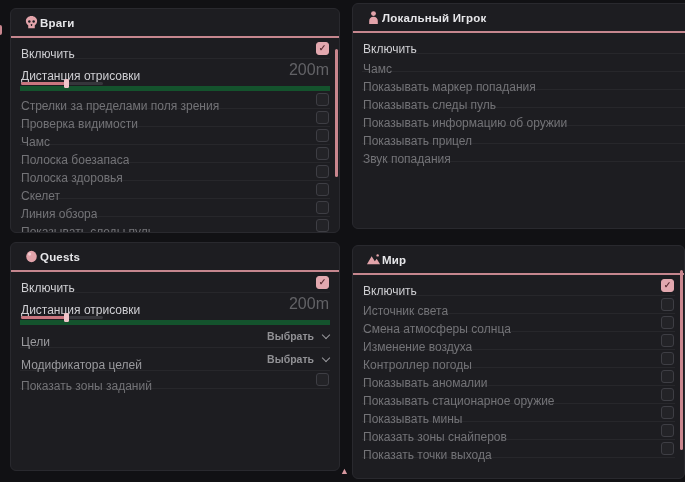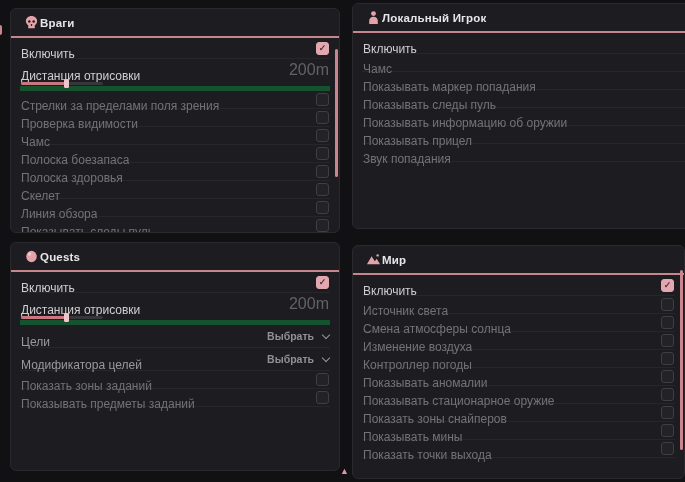--- a/index.html
+++ b/index.html
@@ -241,24 +241,20 @@
       <span class="label">Модификатора целей</span>
       <span class="select-right">
         <span class="select-value">Выбрать</span>
         <span class="chevron"></span>
       </span>
     </div>
     <div class="row">
       <span class="label">Показать зоны заданий</span>
       <span class="checkbox"></span>
     </div>
-    <div class="row">
-      <span class="label">Показывать предметы заданий</span>
-      <span class="checkbox"></span>
-    </div>
   </div>
 </div>
 
 <div class="panel p-world">
   <div class="panel-header">
     <span class="hicon">
       <svg width="15" height="15" viewBox="0 0 16 16">
         <path d="M1 13 6 4.5l3.4 5.3 2-2.6L15 13z" fill="#e2a3aa"></path>
         <circle cx="12.4" cy="3.6" r="1.3" fill="#e2a3aa"></circle>
       </svg>
@@ -290,25 +286,25 @@
     </div>
     <div class="row">
       <span class="label">Показывать аномалии</span>
       <span class="checkbox"></span>
     </div>
     <div class="row">
       <span class="label">Показывать стационарное оружие</span>
       <span class="checkbox"></span>
     </div>
     <div class="row">
+      <span class="label">Показывать мины</span>
+      <span class="checkbox"></span>
+    </div>
+    <div class="row">
       <span class="label">Показать зоны снайперов</span>
-      <span class="checkbox"></span>
-    </div>
-    <div class="row">
-      <span class="label">Показывать мины</span>
       <span class="checkbox"></span>
     </div>
     <div class="row">
       <span class="label">Показать точки выхода</span>
       <span class="checkbox"></span>
     </div>
   </div>
   <div class="scrollbar sb-world"></div>
 </div>
 

